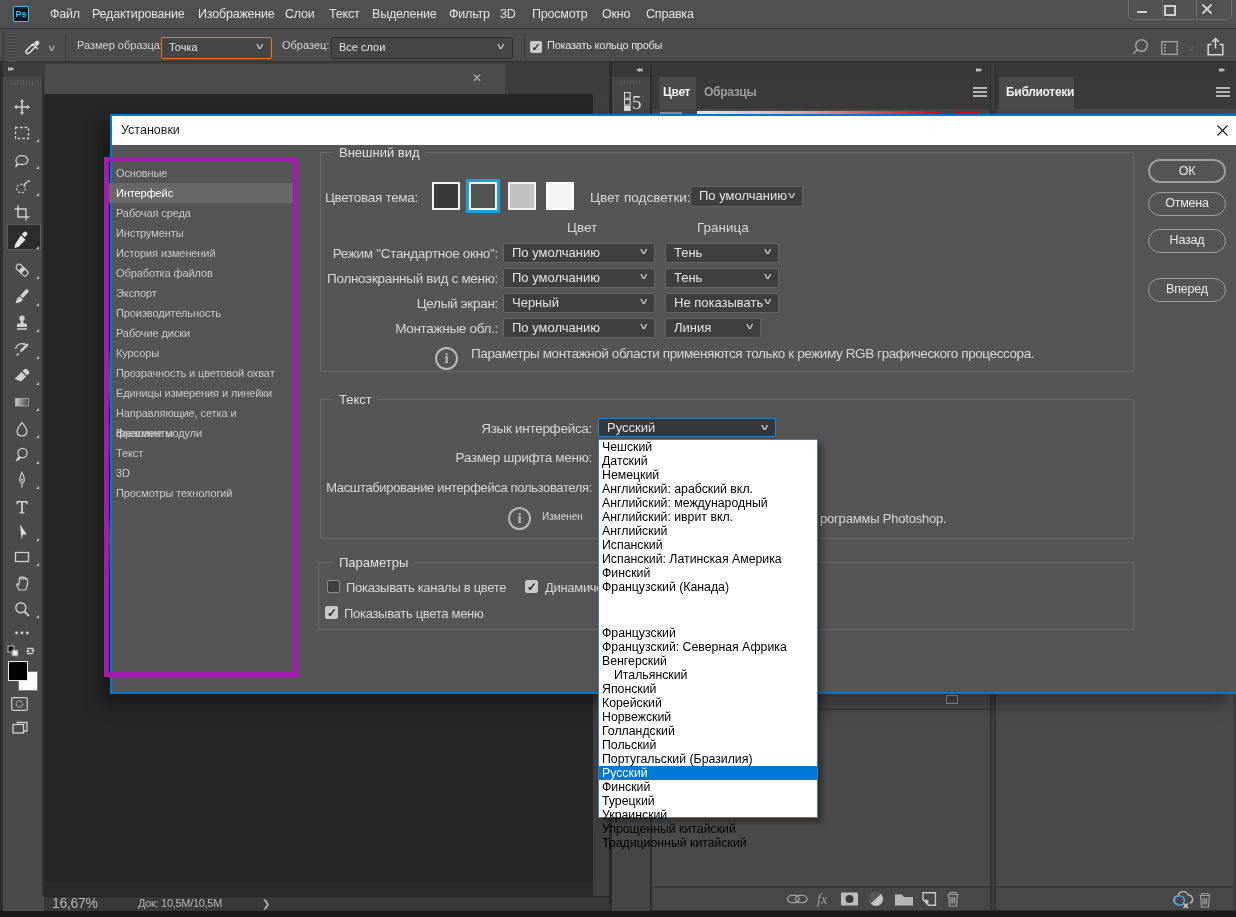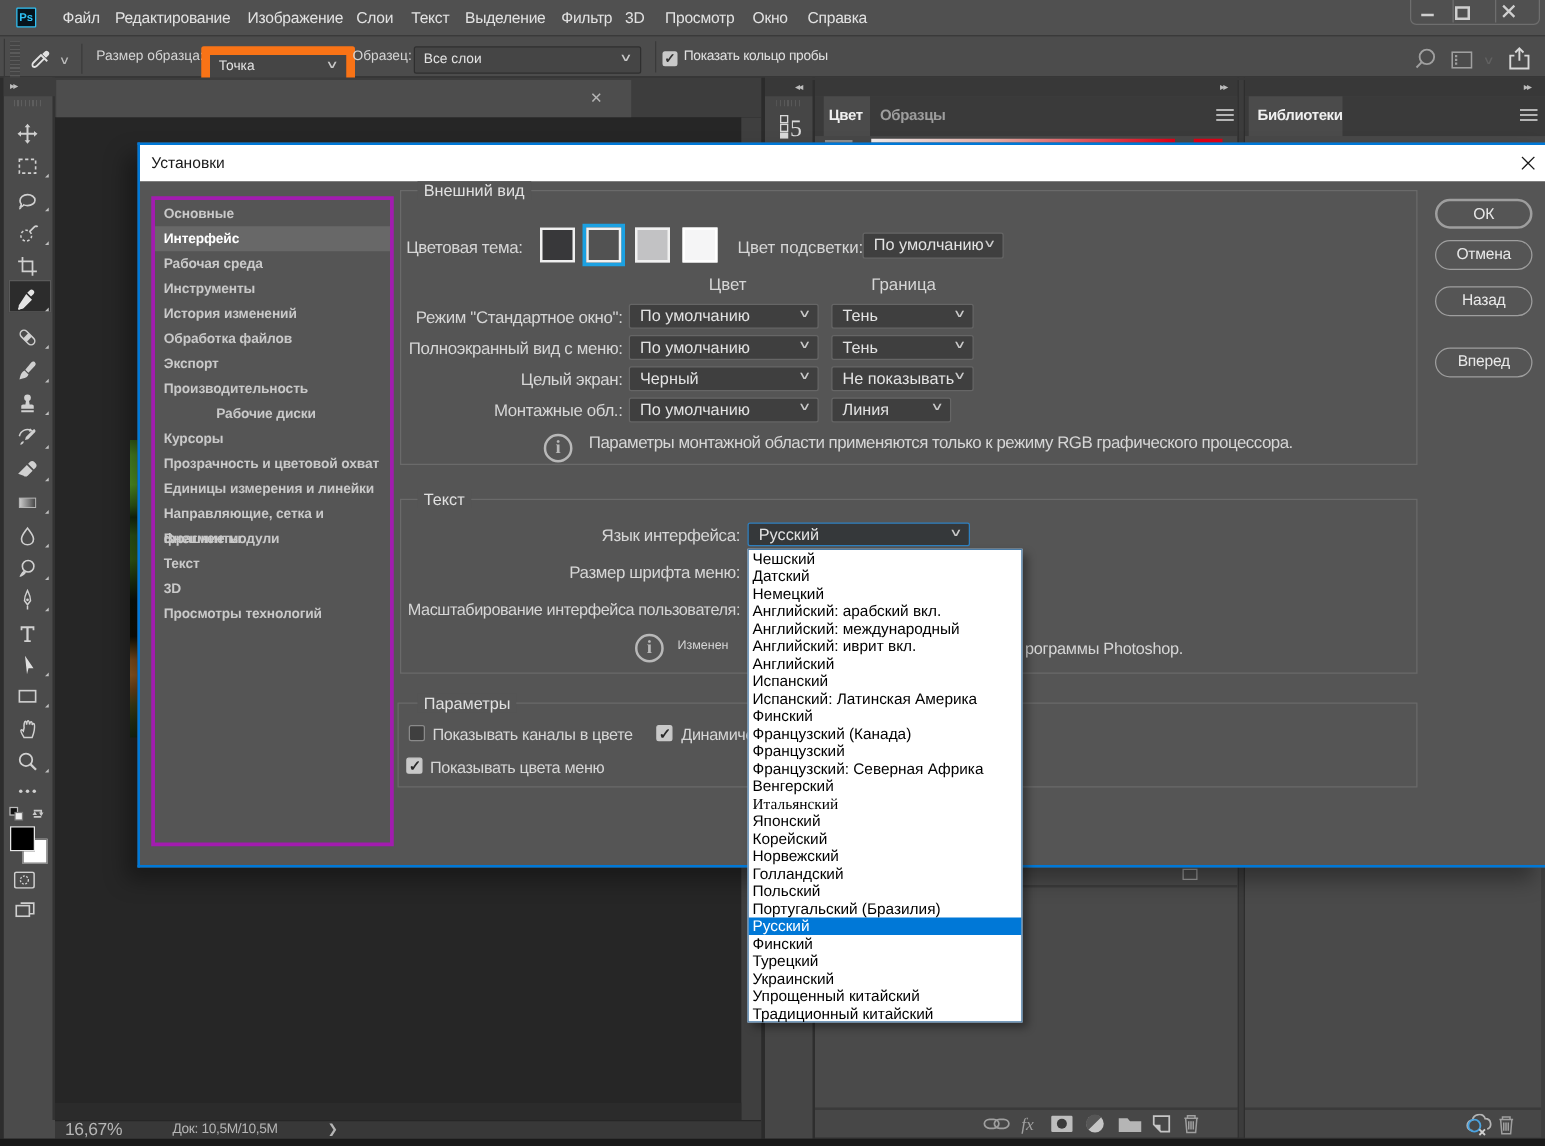--- a/index.html
+++ b/index.html
@@ -41,21 +41,21 @@
   <div class="abs" id="optbar" style="left:0;top:29px;width:1236px;height:33px;background:#4c4c4c;border-bottom:1px solid #303030;box-sizing:border-box;"></div>
   <div class="abs" style="left:8px;top:33px;width:8px;height:30px;background:repeating-linear-gradient(#5a5a5a 0 1px,#454545 1px 3px);"></div>
 
   <svg class="abs" style="left:25px;top:40px;" width="17" height="17" viewBox="0 0 17 17">
     <path d="M13.7 1.2 c1 1 1 2.1 0 3.1 l-1.9 1.9 -3-3 1.9-1.9 c1-1 2-1 3 0z" fill="#e2e2e2"></path>
     <path d="M8 4.2 l4.8 4.8 M10.5 6.7 l-6 6 c-.9.9-2.2 1.1-3.2.5 -.6-1-.4-2.3.5-3.2 l6-6z" fill="none" stroke="#e2e2e2" stroke-width="1.5"></path>
   </svg>
   <div class="abs txt" style="left:47px;top:43px;color:#bbb;font-size:9px;transform:scaleX(1.4);transform-origin:0 0;">∨</div>
   <div class="abs" style="left:65px;top:35px;width:1px;height:24px;background:#3a3a3a;"></div>
   <div class="abs txt" style="left:77px;top:29px;line-height:33px;color:#d4d4d4;font-size:11px;">Размер образца:</div>
-  <div class="abs" style="left:161px;top:37px;width:109px;height:20px;background:#454545;border:7px solid #f97316;border-radius:2px;color:#e3e3e3;font-size:11px;line-height:19px;">
+  <div class="abs" style="left:161px;top:37px;width:109px;height:20px;background:#454545;border:1px solid #f97316;border-radius:2px;color:#e3e3e3;font-size:11px;line-height:19px;">
     <span style="padding-left:7px;">Точка</span><span class="abs" style="right:8px;top:50%;transform:translateY(-58%) scale(1.5,0.85);color:#c9c9c9;font-size:10px;">∨</span></div>
   <div class="abs txt" style="left:282px;top:29px;line-height:33px;color:#d4d4d4;font-size:11px;">Образец:</div>
   <div class="abs" style="left:331px;top:37px;width:180px;height:20px;background:#454545;border:1px solid #2f2f2f;border-radius:2px;color:#e3e3e3;font-size:11px;line-height:19px;">
     <span style="padding-left:7px;">Все слои</span><span class="abs" style="right:8px;top:50%;transform:translateY(-58%) scale(1.5,0.85);color:#c9c9c9;font-size:10px;">∨</span></div>
   <div class="abs" style="left:524px;top:33px;width:1px;height:25px;background:#3a3a3a;"></div>
   <div class="abs" style="left:530px;top:41px;width:12px;height:12px;background:#c9c9c9;border-radius:2px;color:#333;font-size:11px;font-weight:bold;text-align:center;line-height:12px;">✓</div>
   <div class="abs txt" style="left:547px;top:29px;line-height:33px;color:#e0e0e0;font-size:11px;letter-spacing:-0.25px;">Показать кольцо пробы</div>
 
   <svg class="abs" style="left:1131px;top:38px;" width="19" height="19" viewBox="0 0 19 19">
     <circle cx="10.5" cy="7.5" r="5.8" fill="none" stroke="#9f9f9f" stroke-width="1.5"></circle>
@@ -301,30 +301,30 @@
 
   <div class="abs" style="left:0;top:911px;width:1236px;height:6px;background:#191919;"></div>
 
   <div class="abs" id="dialog" style="left:110px;top:114px;width:1126px;height:580px;background:#555555;border-left:2px solid #0078d7;border-top:2px solid #0078d7;border-bottom:2px solid #0078d7;box-sizing:border-box;box-shadow:-9px 10px 16px rgba(0,0,0,0.35);"></div>
   <div class="abs" id="dlgtitle" style="left:112px;top:116px;width:1124px;height:29px;background:#ffffff;"></div>
   <div class="abs txt" style="left:121px;top:116px;line-height:29px;color:#1a1a1a;font-size:12.5px;">Установки</div>
   <svg class="abs" style="left:1217px;top:125px;" width="11" height="11" viewBox="0 0 11 11">
       <path d="M0.5 0.5 L10.5 10.5 M10.5 0.5 L0.5 10.5" stroke="#1a1a1a" stroke-width="1.1"></path>
     </svg>
 
-  <div class="abs" id="preflist" style="left:121px;top:157px;width:194px;height:520px;border:3px solid #a21caf;box-sizing:border-box;color:#c9c9c9;font-size:11px;letter-spacing:-0.1px;font-weight:bold;">
+  <div class="abs" id="preflist" style="left:104px;top:157px;width:194px;height:520px;border:5px solid #a21caf;box-sizing:border-box;color:#c9c9c9;font-size:11px;letter-spacing:-0.1px;">
       <div style="height:20px;line-height:20px;padding-left:7px;margin-top:1px;">Основные</div>
       <div style="height:20px;line-height:20px;padding-left:7px;margin-top:0;background:#686868;color:#ffffff;">Интерфейс</div>
       <div style="height:20px;line-height:20px;padding-left:7px;margin-top:0;">Рабочая среда</div>
       <div style="height:20px;line-height:20px;padding-left:7px;margin-top:0;">Инструменты</div>
       <div style="height:20px;line-height:20px;padding-left:7px;margin-top:0;">История изменений</div>
       <div style="height:20px;line-height:20px;padding-left:7px;margin-top:0;">Обработка файлов</div>
       <div style="height:20px;line-height:20px;padding-left:7px;margin-top:0;">Экспорт</div>
       <div style="height:20px;line-height:20px;padding-left:7px;margin-top:0;">Производительность</div>
-      <div style="height:20px;line-height:20px;padding-left:7px;margin-top:0;margin-left:42px;">Рабочие диски</div>
+      <div style="height:20px;line-height:20px;padding-left:7px;margin-top:0;">Рабочие диски</div>
       <div style="height:20px;line-height:20px;padding-left:7px;margin-top:0;">Курсоры</div>
       <div style="height:20px;line-height:20px;padding-left:7px;margin-top:0;">Прозрачность и цветовой охват</div>
       <div style="height:20px;line-height:20px;padding-left:7px;margin-top:0;">Единицы измерения и линейки</div>
       <div style="height:20px;line-height:20px;padding-left:7px;margin-top:0;">Направляющие, сетка и фрагменты</div>
       <div style="height:20px;line-height:20px;padding-left:7px;margin-top:0;">Внешние модули</div>
       <div style="height:20px;line-height:20px;padding-left:7px;margin-top:0;">Текст</div>
       <div style="height:20px;line-height:20px;padding-left:7px;margin-top:0;">3D</div>
       <div style="height:20px;line-height:20px;padding-left:7px;margin-top:0;">Просмотры технологий</div>
     </div>
 
@@ -387,24 +387,24 @@
       <div style="height:14px;line-height:14px;padding-left:3px;">Датский</div>
       <div style="height:14px;line-height:14px;padding-left:3px;">Немецкий</div>
       <div style="height:14px;line-height:14px;padding-left:3px;">Английский: арабский вкл.</div>
       <div style="height:14px;line-height:14px;padding-left:3px;">Английский: международный</div>
       <div style="height:14px;line-height:14px;padding-left:3px;">Английский: иврит вкл.</div>
       <div style="height:14px;line-height:14px;padding-left:3px;">Английский</div>
       <div style="height:14px;line-height:14px;padding-left:3px;">Испанский</div>
       <div style="height:14px;line-height:14px;padding-left:3px;">Испанский: Латинская Америка</div>
       <div style="height:14px;line-height:14px;padding-left:3px;">Финский</div>
       <div style="height:14px;line-height:14px;padding-left:3px;">Французский (Канада)</div>
-      <div style="height:14px;line-height:14px;padding-left:3px;">Французский</div>
+      <div style="height:14px;line-height:14px;padding-left:3px;margin-top:32px;">Французский</div>
       <div style="height:14px;line-height:14px;padding-left:3px;">Французский: Северная Африка</div>
       <div style="height:14px;line-height:14px;padding-left:3px;">Венгерский</div>
-      <div style="height:14px;line-height:14px;padding-left:3px;font-family:Liberation Serif, serif;">Итальянский</div>
+      <div style="height:14px;line-height:14px;padding-left:15px;">Итальянский</div>
       <div style="height:14px;line-height:14px;padding-left:3px;">Японский</div>
       <div style="height:14px;line-height:14px;padding-left:3px;">Корейский</div>
       <div style="height:14px;line-height:14px;padding-left:3px;">Норвежский</div>
       <div style="height:14px;line-height:14px;padding-left:3px;">Голландский</div>
       <div style="height:14px;line-height:14px;padding-left:3px;">Польский</div>
       <div style="height:14px;line-height:14px;padding-left:3px;">Португальский (Бразилия)</div>
       <div style="height:14px;line-height:14px;padding-left:3px;background:#0078d7;color:#fff;">Русский</div>
       <div style="height:14px;line-height:14px;padding-left:3px;">Финский</div>
       <div style="height:14px;line-height:14px;padding-left:3px;">Турецкий</div>
       <div style="height:14px;line-height:14px;padding-left:3px;">Украинский</div>

